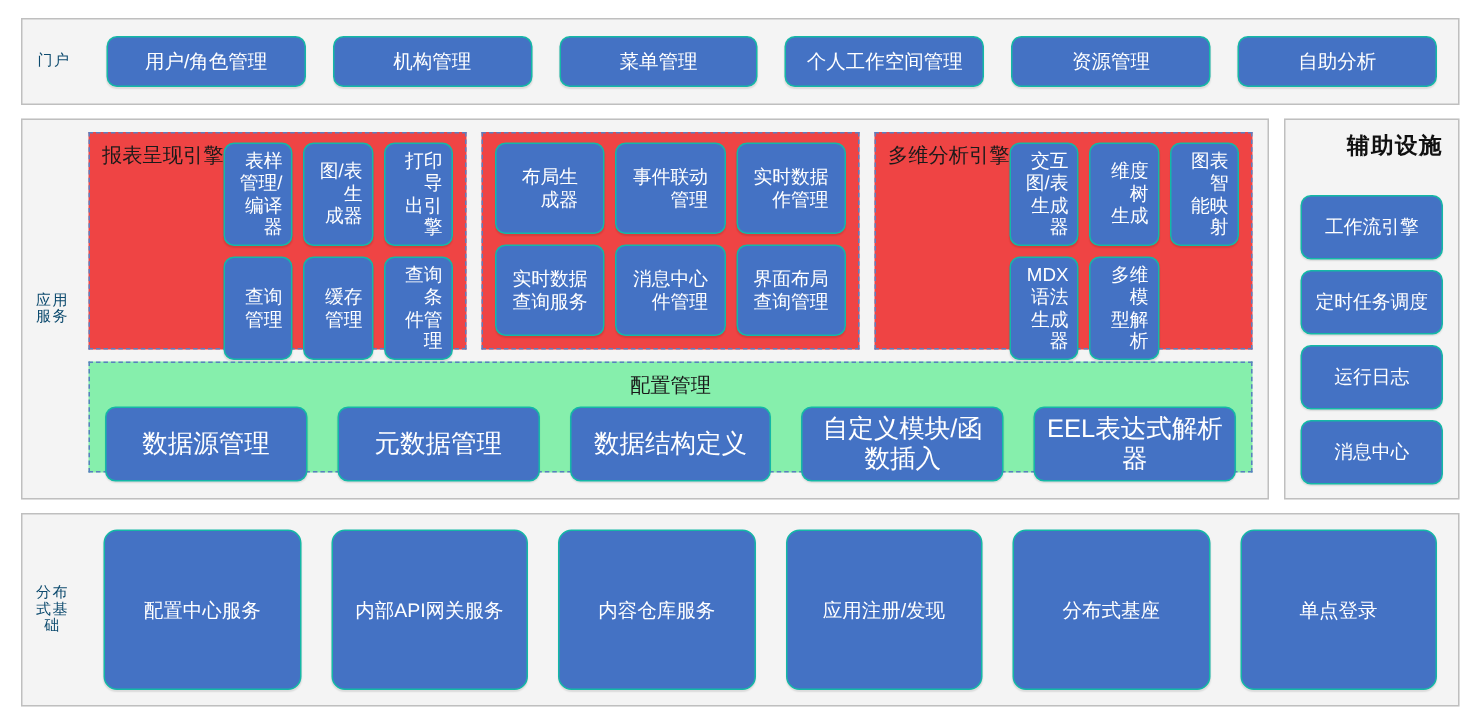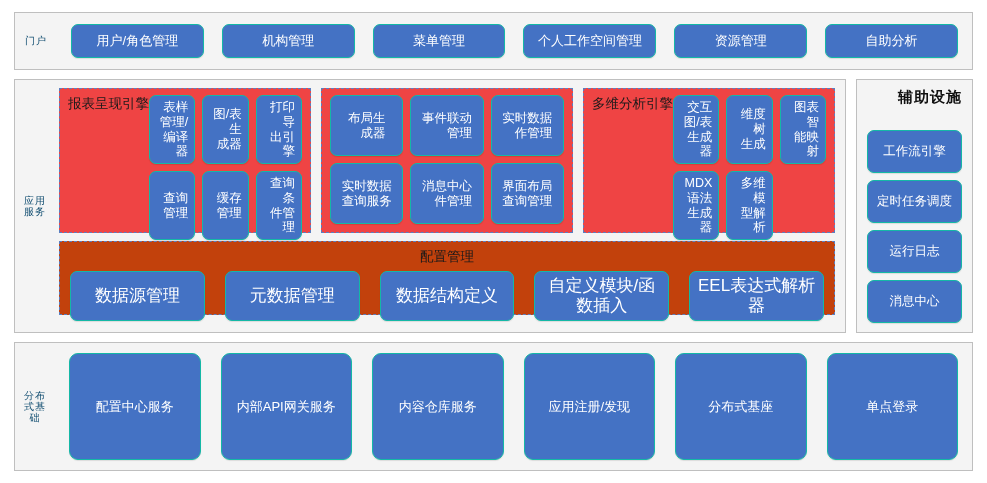--- a/index.html
+++ b/index.html
@@ -133,21 +133,21 @@
   .engine-grid {
     flex: 1;
     display: grid;
     grid-template-columns: repeat(3, 1fr);
     grid-template-rows: repeat(2, 1fr);
     gap: 7px;
   }
   .engine-grid .btn { font-size: 12.5px; text-align: right; }
 
   .config-box {
-    background: #c2410c;
+    background: #86efac;
     border: 1px dashed #5b7fc0;
     padding: 6px 10px 9px;
     height: 74px;
     display: flex;
     flex-direction: column;
   }
   .config-title {
     text-align: center;
     font-size: 13.5px;
     color: #1a1a1a;

